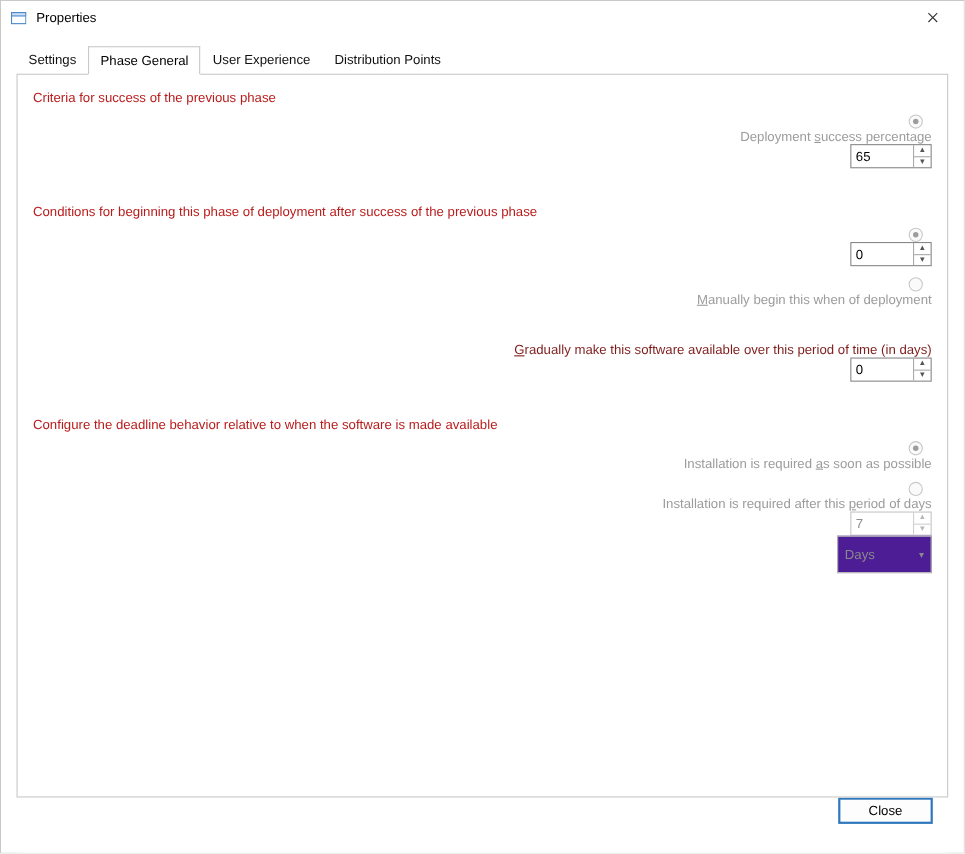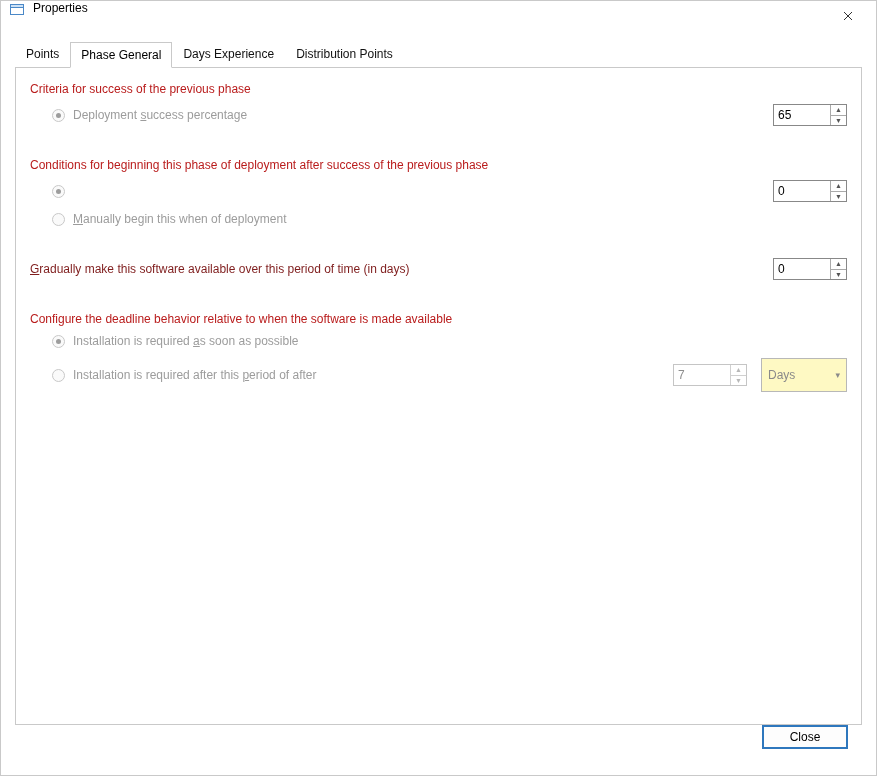--- a/index.html
+++ b/index.html
@@ -15,21 +15,21 @@
     height: 776px;
     border: 1px solid #c9c9c9;
     background: #fff;
     position: relative;
     display: flex;
     flex-direction: column;
   }
   .titlebar {
     height: 30px;
     display: flex;
-    align-items: flex-start;
+    align-items: center;
     padding: 0 6px 0 8px;
     background: #fff;
   }
   .titlebar .app-icon {
     width: 16px; height: 16px;
     margin-right: 8px;
     display: inline-flex; align-items: center; justify-content: center;
   }
   .titlebar .title {
     flex: 1;
@@ -83,22 +83,23 @@
     position: relative;
     z-index: 1;
   }
 
   .section-heading {
     color:#b91c1c;
     margin: 4px 0 8px 0;
   }
   .row {
     display: flex;
-    align-items: center;
+    align-items: flex-end;
     margin: 4px 0 10px 0;
+    flex-direction: column;
   }
   .row.indent { padding-left: 22px; }
 
   .radio {
     width: 13px; height:13px;
     border:1px solid #b7b7b7;
     border-radius: 50%;
     margin-right: 8px;
     flex: none;
     position: relative;
@@ -154,21 +155,21 @@
   }
   .spin .sp + .sp { border-top:1px solid #aaa; }
   .spin.disabled .sp { color:#b7b7b7; }
   .spin.disabled .sp + .sp { border-top-color:#d0d0d0; }
 
   .combo {
     display:flex;
     align-items:center;
     height:22px;
     border:1px solid #b8b8b8;
-    background:#fef9c3;
+    background:#4c1d95;
     color:#8a8a8a;
     padding: 16px 6px;
     width:86px;
     margin-left:14px;
     justify-content: space-between;
   }
   .combo .chev { font-size:9px; color:#8a8a8a; }
 
   .bottom-bar {
     height: 50px;
@@ -207,23 +208,23 @@
     <div class="close-x">
       <svg width="10" height="10" viewBox="0 0 10 10">
           <path d="M1 1 L9 9 M9 1 L1 9" stroke="currentColor" stroke-width="1"></path>
         </svg>
     </div>
   </div>
 
   <div class="client">
 
     <div class="tabstrip">
-      <div class="tab">Points</div>
+      <div class="tab">Settings</div>
       <div class="tab active">Phase General</div>
-      <div class="tab">Days Experience</div>
+      <div class="tab">User Experience</div>
       <div class="tab">Distribution Points</div>
     </div>
 
     <div class="tabpanel">
 
       <div class="section-heading">Criteria for success of the previous phase</div>
       <div class="row indent">
         <div class="radio checked disabled"></div>
         <span class="label disabled">
           <span>Deployment </span><span class="u">s</span><span>uccess percentage</span>
@@ -280,21 +281,21 @@
       <div class="section-heading">Configure the deadline behavior relative to when the software is made available</div>
       <div class="row indent">
         <div class="radio checked disabled"></div>
         <span class="label disabled">
           <span>Installation is required </span><span class="u">a</span><span>s soon as possible</span>
         </span>
       </div>
       <div class="row indent">
         <div class="radio disabled"></div>
         <span class="label disabled">
-          <span>Installation is required after this </span><span class="u">p</span><span>eriod of after</span>
+          <span>Installation is required after this </span><span class="u">p</span><span>eriod of days</span>
         </span>
         <span class="spacer"></span>
         <div class="spin disabled">
           <input disabled="" value="7" style="">
           <div class="spinbtns">
             <div class="sp">▲</div>
             <div class="sp">▼</div>
           </div>
         </div>
         <div class="combo">

